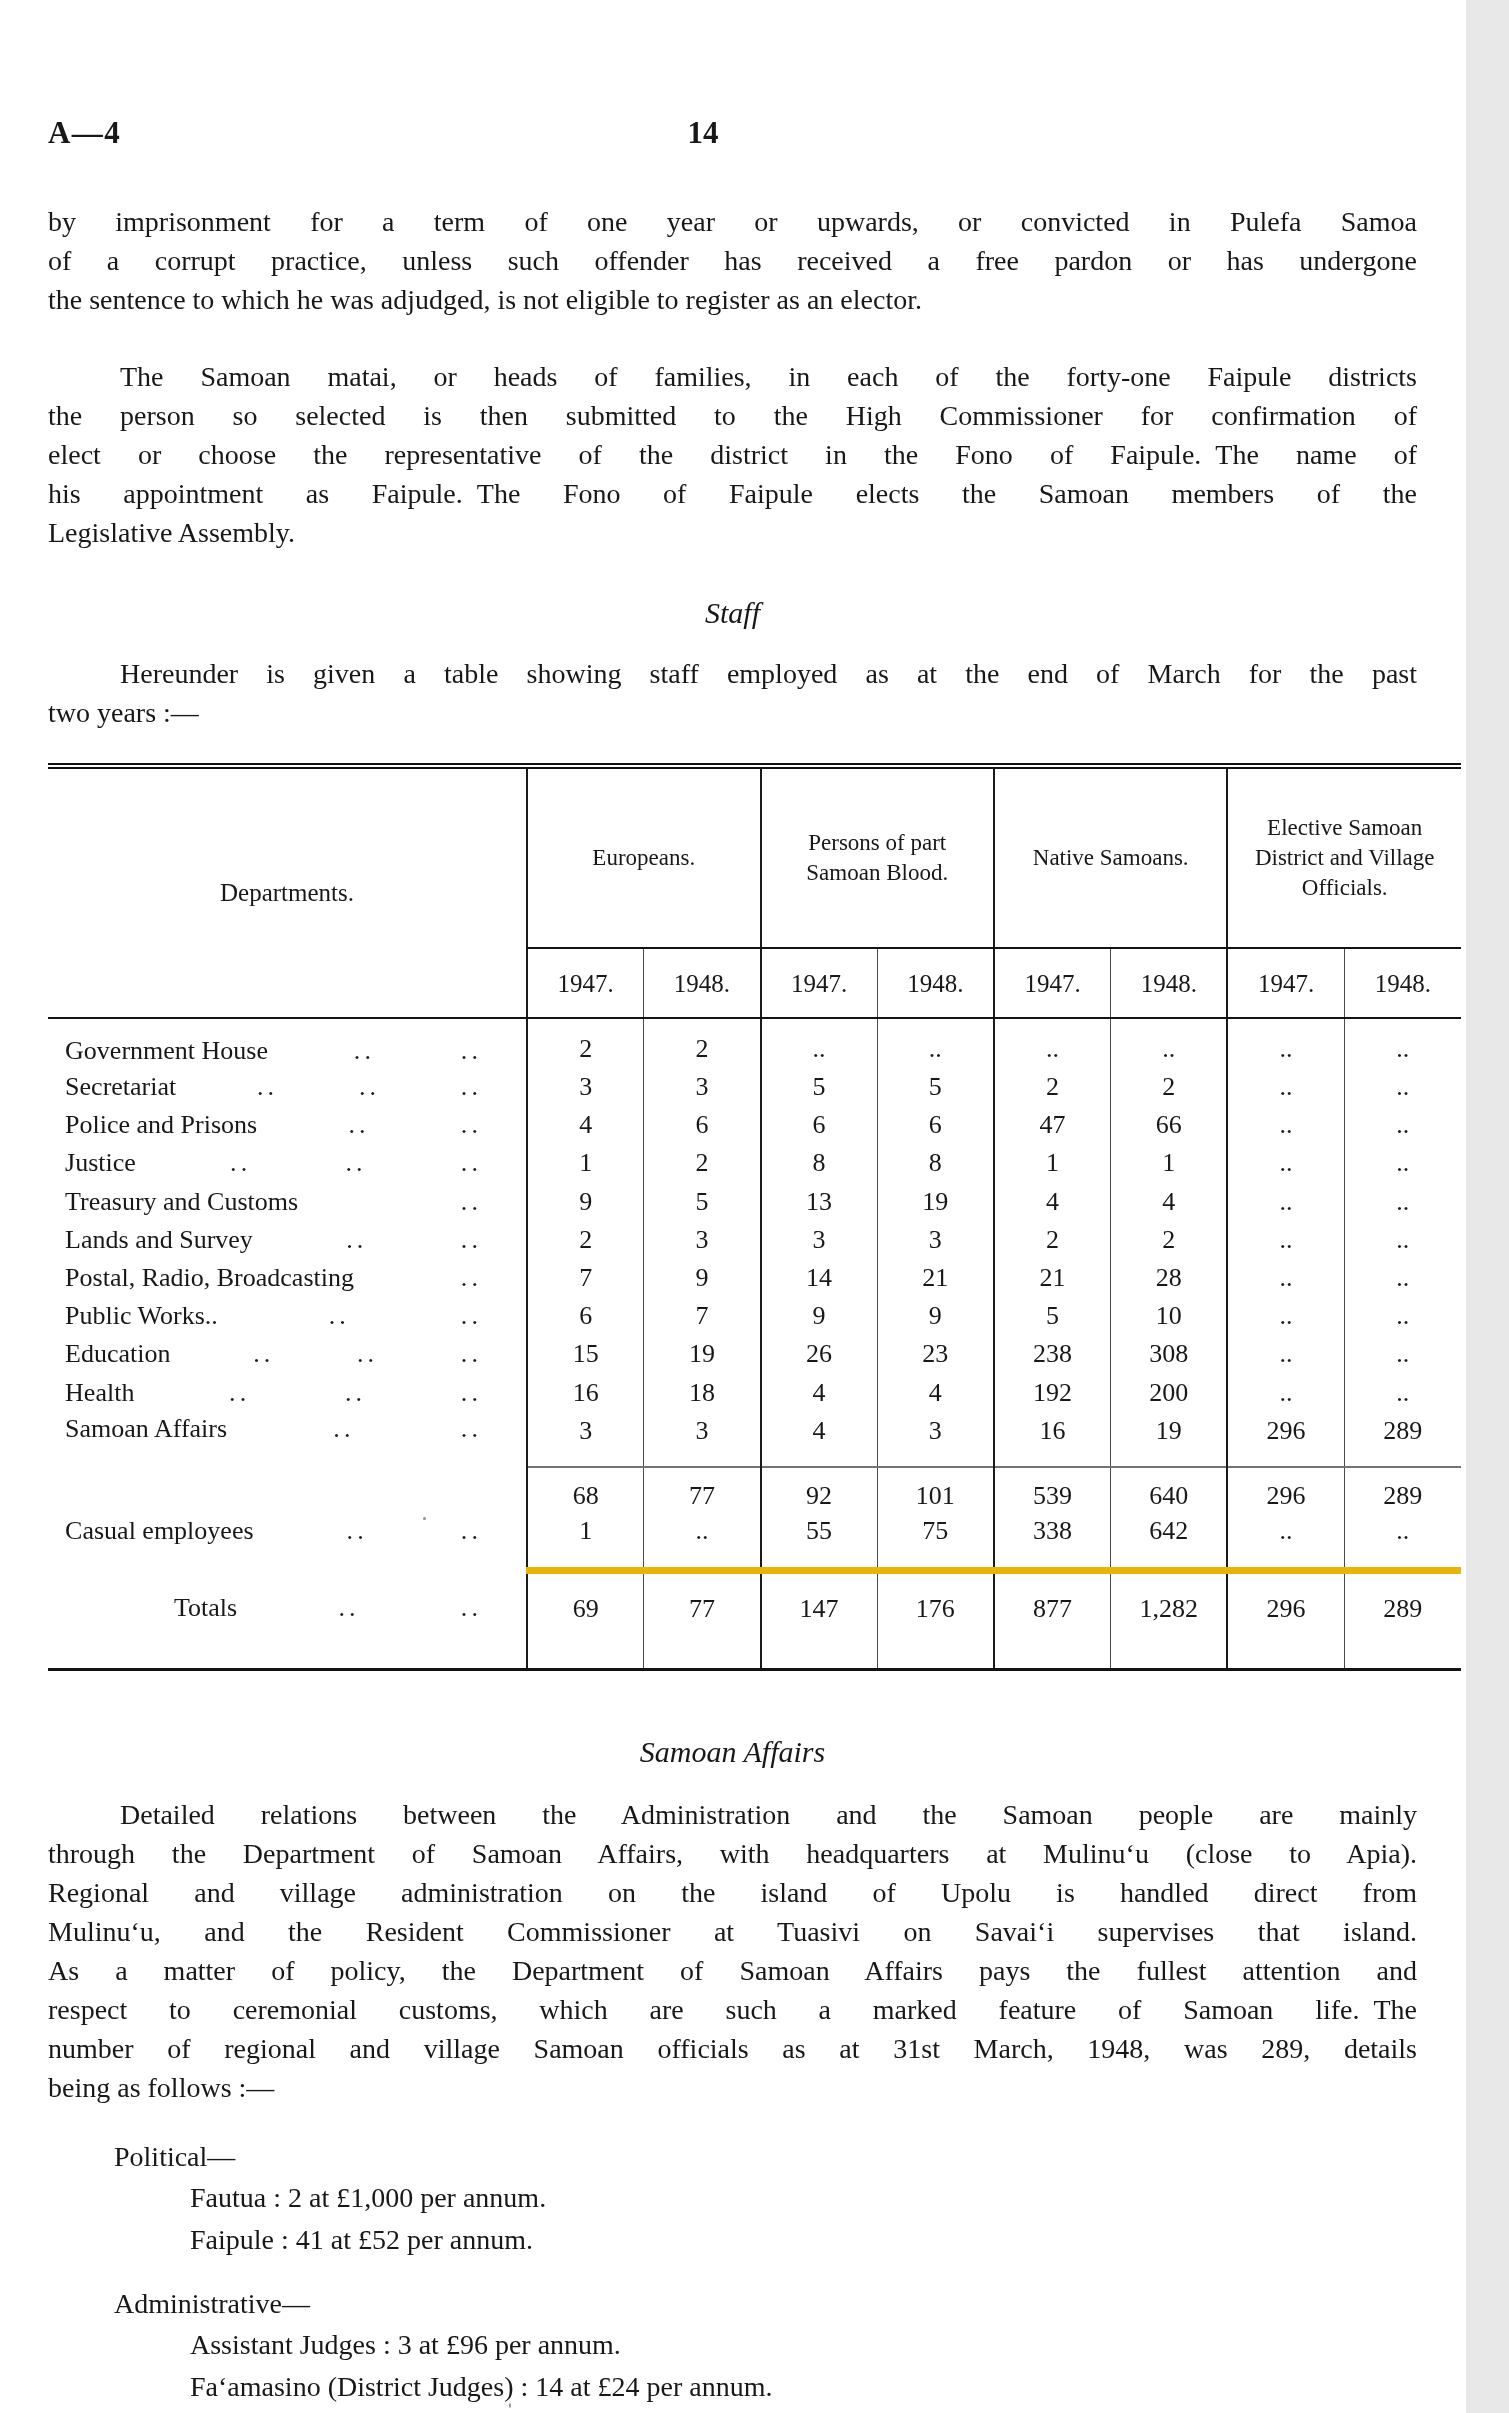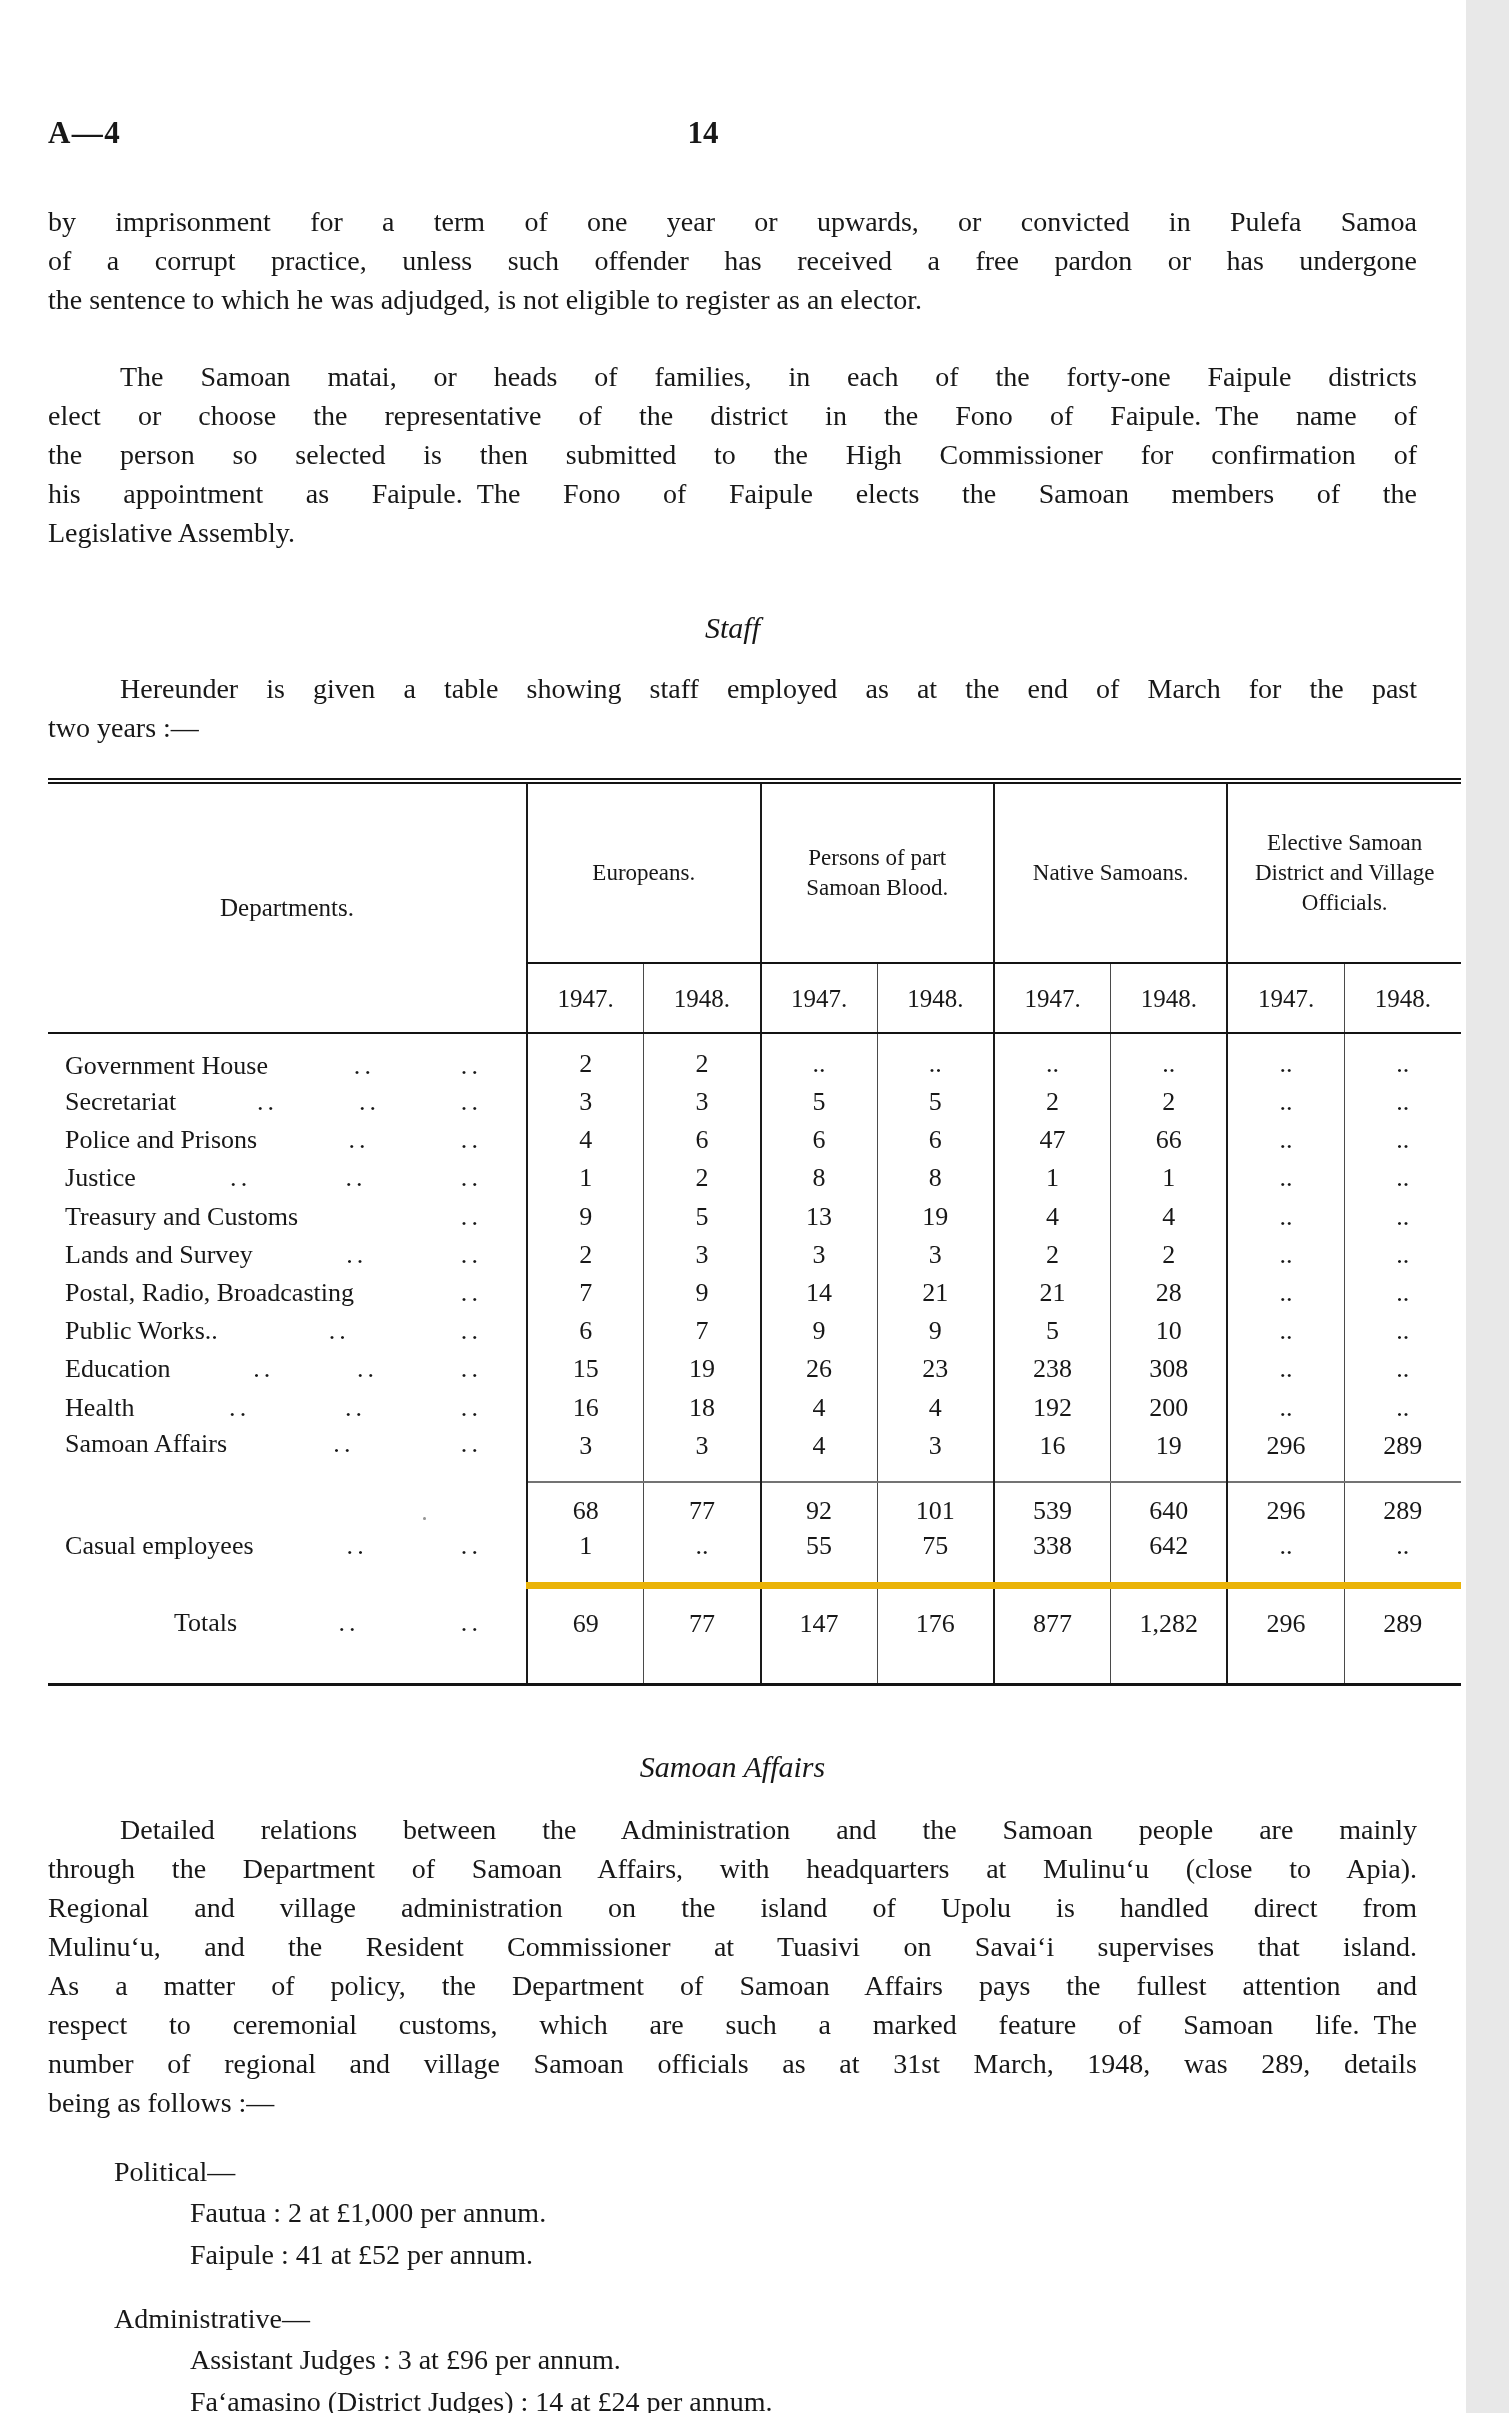--- a/index.html
+++ b/index.html
@@ -21,21 +21,21 @@
 
   
   .para { font-size:28px; line-height:39px; margin:0; }
   .para .line { text-align:justify; text-align-last:justify; white-space:normal; }
   .para .line.last { text-align-last:left; }
   .para.indent .line:first-child { text-indent:72px; }
   .mt-para1 { margin-top:49px; }
   .mt-para2 { margin-top:38px; }
 
   .c-head { text-align:center; font-style:italic; font-size:30px; line-height:36px; }
-  .mt-staffhead { margin-top:58px; }
+  .mt-staffhead { margin-top:43px; }
   .mt-staffintro { margin-top:23px; }
 
   
   .tblwrap { margin-top:31px; }
   table.tbl {
     width:1413px; border-collapse:collapse; table-layout:fixed;
     border-top:6.1px double #131313;
     border-bottom:3.4px solid #131313;
     font-size:26px;
   }
@@ -99,22 +99,22 @@
     </div>
 
     <div class="para mt-para1">
         <div class="line">by imprisonment for a term of one year or upwards, or convicted in Pulefa Samoa</div>
         <div class="line">of a corrupt practice, unless such offender has received a free pardon or has undergone</div>
         <div class="line last">the sentence to which he was adjudged, is not eligible to register as an elector.</div>
       </div>
 
     <div class="para indent mt-para2">
         <div class="line">The Samoan matai, or heads of families, in each of the forty-one Faipule districts</div>
+        <div class="line">the person so selected is then submitted to the High Commissioner for confirmation of</div>
         <div class="line">elect or choose the representative of the district in the Fono of Faipule. The name of</div>
-        <div class="line">the person so selected is then submitted to the High Commissioner for confirmation of</div>
         <div class="line">his appointment as Faipule. The Fono of Faipule elects the Samoan members of the</div>
         <div class="line last">Legislative Assembly.</div>
       </div>
 
     <div class="c-head mt-staffhead">Staff</div>
 
     <div class="para indent mt-staffintro">
         <div class="line">Hereunder is given a table showing staff employed as at the end of March for the past</div>
         <div class="line last">two years :—</div>
       </div>

